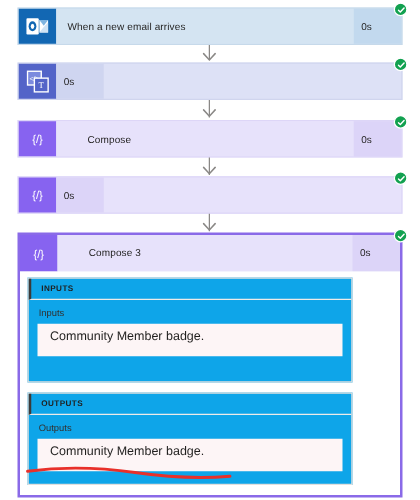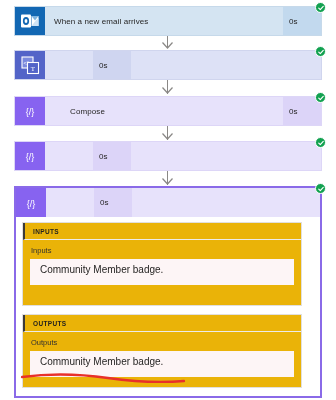--- a/index.html
+++ b/index.html
@@ -53,21 +53,20 @@
   }
   .card .duration {
     width: 32px;
     min-width: 32px;
     display: flex;
     align-items: center;
     justify-content: flex-start;
     padding-left: 6px;
     font-size: 8px;
     color: #201f1e;
-    margin-left: 48px;
   }
 
   
   .card-email            { top: 6px; background: #d4e4f2; border-color: #c6d9ea; }
   .card-email .icon-box  { background: #1267b3; }
   .card-email .title     { background: #d4e4f2; }
   .card-email .duration  { background: #c2d9ee; }
 
   
   .card-html             { top: 50px; background: #dde1f6; border-color: #d0d5ee; }
@@ -134,24 +133,24 @@
     width: 11px;
     height: 7px;
     z-index: 1;
   }
   .arrowhead svg { display: block; }
 
   
   .panel {
     position: absolute;
     left: 22px;
-    width: 280px;
+    width: 260px;
     box-sizing: border-box;
     border: 1px solid #e1dfdd;
-    background: #eab308;
+    background: #0ea5e9;
   }
   .panel-head {
     height: 17px;
     display: flex;
     align-items: center;
     padding-left: 8px;
     border-bottom: 1px solid #edebe9;
     border-left: 2px solid #3b3a39;
     box-sizing: border-box;
     font-size: 6.5px;
@@ -288,20 +287,21 @@
       </svg>
   </div>
 
   <div class="expanded">
     <div class="card card-compose">
       <div class="icon-box">
         <svg width="18" height="14" viewBox="0 0 18 14">
           <text x="9" y="10.5" font-family="Liberation Sans, sans-serif" font-size="9" fill="#ffffff" text-anchor="middle">{/}</text>
         </svg>
       </div>
+      <div class="title">Compose 3</div>
       <div class="duration">0s</div>
     </div>
   </div>
   <div class="badge" style="left:315px;top:183px;">
     <svg width="6" height="6" viewBox="0 0 8 8">
         <path d="M1 4.2 L3 6.2 L7 1.8" fill="none" stroke="#ffffff" stroke-width="1.5" stroke-linecap="round" stroke-linejoin="round"></path>
       </svg>
   </div>
 
   <div class="panel panel-inputs">

